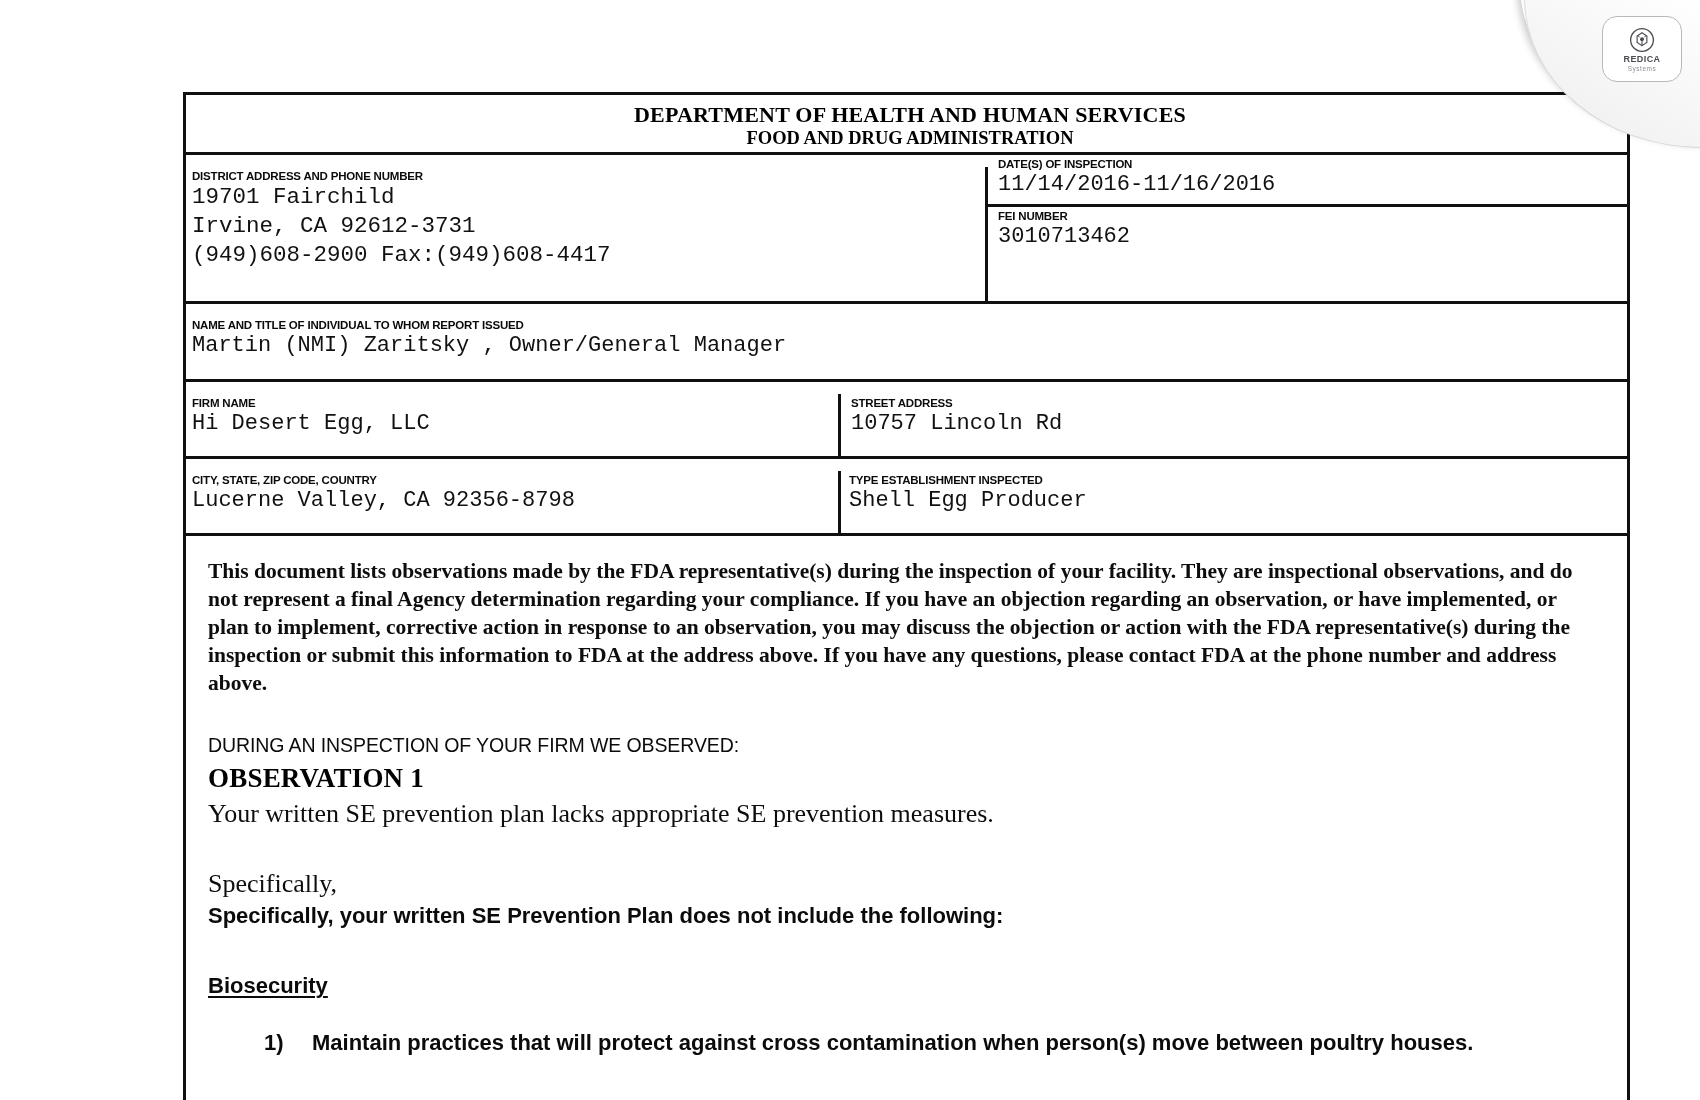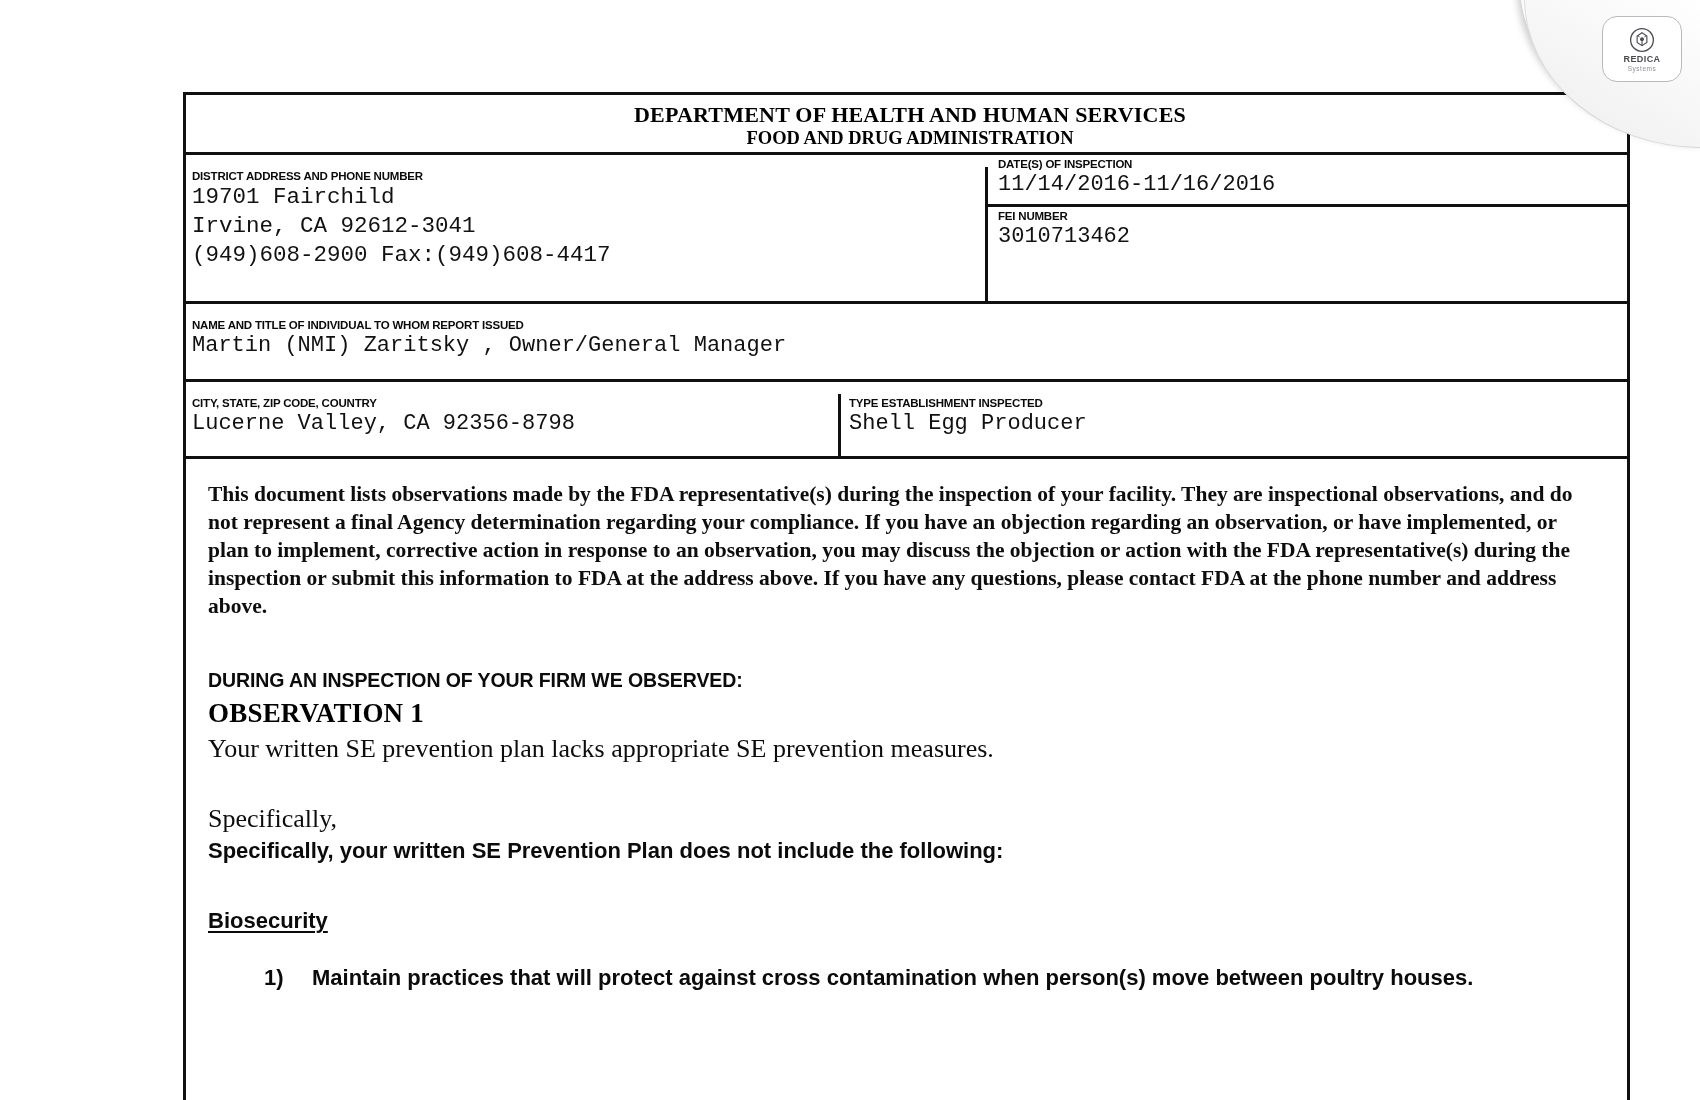--- a/index.html
+++ b/index.html
@@ -153,23 +153,23 @@
   .intro {
     font-family: "Liberation Serif", serif;
     font-weight: bold;
     font-size: 21.5px;
     line-height: 1.30;
     color: #0d0d0d;
     text-align: left;
     max-width: 1390px;
   }
   .during {
-    margin-top: 48px;
-    font-family: "Liberation Sans", sans-serif;
-    font-weight: bold;
+    margin-top: 36px;
+    font-family: "Liberation Sans", sans-serif;
+    font-weight: normal;
     font-size: 19.5px;
     letter-spacing: -0.1px;
     color: #0b0b0b;
   }
   .obs-title {
     margin-top: 6px;
     font-family: "Liberation Serif", serif;
     font-weight: bold;
     font-size: 27px;
     letter-spacing: .2px;
@@ -227,21 +227,21 @@
 
     <div class="title-band">
       <div class="title-1">DEPARTMENT OF HEALTH AND HUMAN SERVICES</div>
       <div class="title-2">FOOD AND DRUG ADMINISTRATION</div>
     </div>
 
     <div class="row bdr-b">
       <div class="cell c-left bdr-r addr-block">
         <div class="lbl">DISTRICT ADDRESS AND PHONE NUMBER</div>
         <div class="val">19701 Fairchild</div>
-        <div class="val">Irvine, CA 92612-3041</div>
+        <div class="val">Irvine, CA 92612-3731</div>
         <div class="val">(949)608-2900 Fax:(949)608-4417</div>
       </div>
       <div class="right-stack">
         <div class="right-top">
           <div class="lbl">DATE(S) OF INSPECTION</div>
           <div class="val">11/14/2016-11/16/2016</div>
         </div>
         <div class="right-bot">
           <div class="lbl">FEI NUMBER</div>
           <div class="val">3010713462</div>
@@ -249,20 +249,30 @@
       </div>
     </div>
 
     <div class="row bdr-b">
       <div class="cell name-row" style="width:1508px">
         <div class="lbl">NAME AND TITLE OF INDIVIDUAL TO WHOM REPORT ISSUED</div>
         <div class="val">Martin (NMI) Zaritsky , Owner/General Manager</div>
       </div>
     </div>
 
+    <div class="row bdr-b firm-row">
+      <div class="cell half-l bdr-r">
+        <div class="lbl">FIRM NAME</div>
+        <div class="val">Hi Desert Egg, LLC</div>
+      </div>
+      <div class="cell half-r" style="padding-left:10px">
+        <div class="lbl">STREET ADDRESS</div>
+        <div class="val">10757 Lincoln Rd</div>
+      </div>
+    </div>
 
     <div class="row bdr-b city-row">
       <div class="cell half-l bdr-r">
         <div class="lbl">CITY, STATE, ZIP CODE, COUNTRY</div>
         <div class="val">Lucerne Valley, CA 92356-8798</div>
       </div>
       <div class="cell half-r" style="padding-left:8px">
         <div class="lbl">TYPE ESTABLISHMENT INSPECTED</div>
         <div class="val">Shell Egg Producer</div>
       </div>

